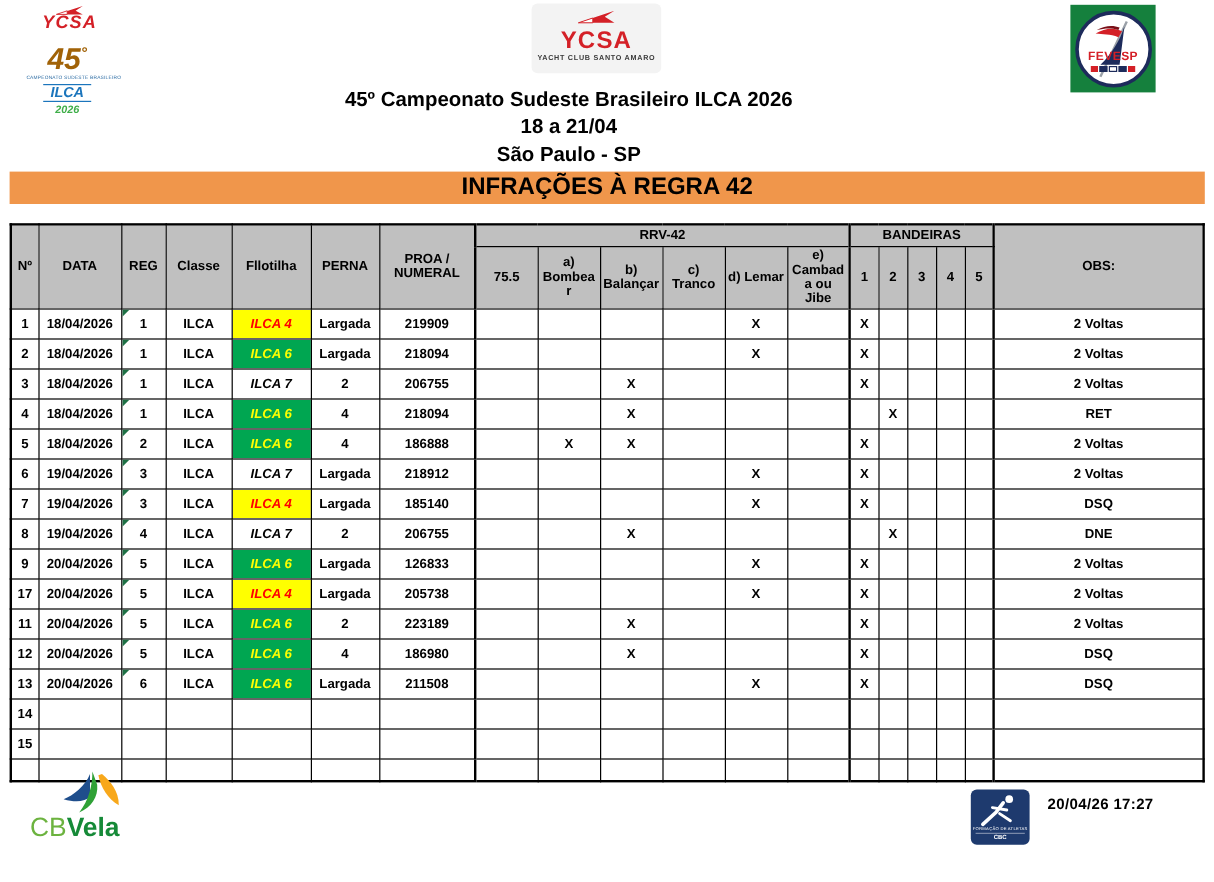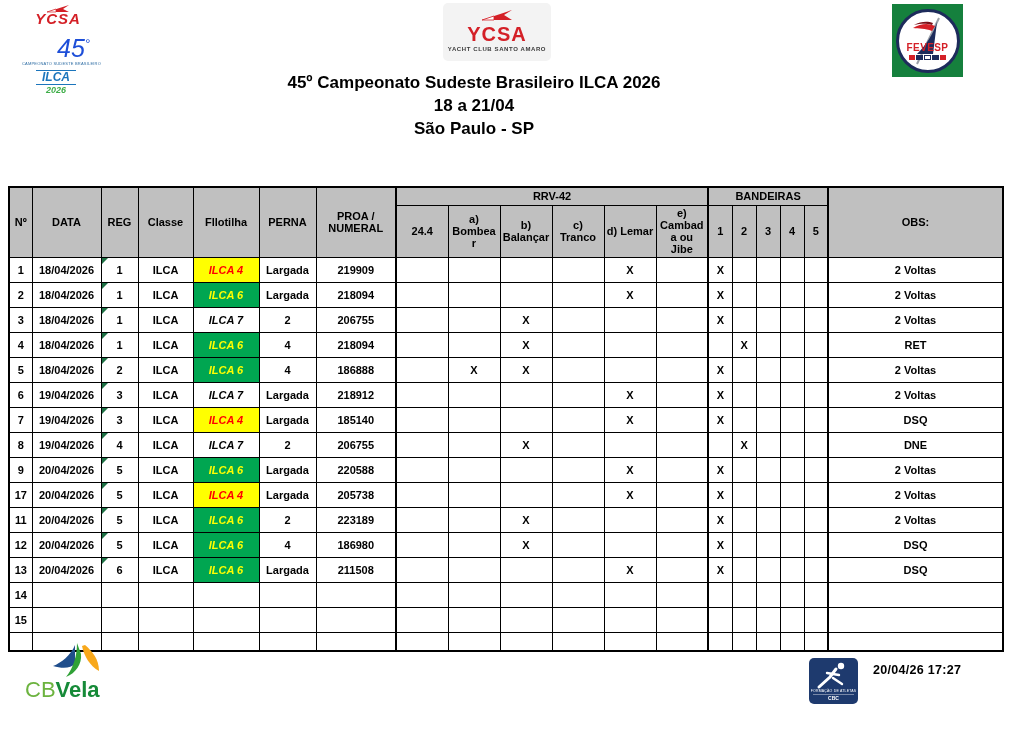--- a/index.html
+++ b/index.html
@@ -6,21 +6,21 @@
   html,body { background:#fff; }
   body { font-family:"Liberation Sans", sans-serif; width:1012px; height:735px; }
   .page { position:relative; width:1012px; height:735px; background:#fff; overflow:hidden; }
 
   
   .ycsa-small { position:absolute; left:28px; top:4px; width:60px; height:28px; text-align:center; }
   .ycsa-small .burgee { display:block; margin:0 auto; }
   .ycsa-small .txt { color:#d42027; font-weight:700; font-style:italic; font-size:15px; letter-spacing:1px; line-height:12px; }
 
   .logo45 { position:absolute; left:22px; top:31px; width:68px; height:62px; text-align:center; background:#fff; }
-  .logo45 .num { color:#1d4ed8; font-weight:400; font-style:italic; font-size:25px; line-height:26px;text-align:right; }
+  .logo45 .num { color:#a16207; font-weight:700; font-style:italic; font-size:25px; line-height:26px; }
   .logo45 .num .deg { font-size:13px; vertical-align:super; }
   .logo45 .cap { color:#2e6da4; font-size:4px; letter-spacing:.2px; line-height:6px; white-space:nowrap; }
   .logo45 .ilca { color:#1b75bc; font-weight:700; font-style:italic; font-size:12px; line-height:13px; border-top:1px solid #1b75bc; border-bottom:1px solid #1b75bc; display:inline-block; padding:0 6px; }
   .logo45 .year { color:#3fae49; font-weight:700; font-style:italic; font-size:9px; line-height:11px; }
 
   .ycsa-center { position:absolute; left:443px; top:3px; width:108px; height:58px; background:#f3f3f3; border-radius:5px; text-align:center; padding-top:4px; }
   .ycsa-center .txt { color:#d42027; font-weight:700; font-size:20px; line-height:18px; letter-spacing:1px; }
   .ycsa-center .sub { color:#3a3a3a; font-size:6px; font-weight:700; letter-spacing:.6px; margin-top:3px; }
 
   .fevesp { position:absolute; left:892px; top:4px; width:71px; height:73px; background:#15803d; display:flex; align-items:center; justify-content:center; }
@@ -111,20 +111,21 @@
       </div>
     </div>
   </div>
 
   <div class="titles">
     <div>45º Campeonato Sudeste Brasileiro ILCA 2026</div>
     <div>18 a 21/04</div>
     <div>São Paulo - SP</div>
   </div>
 
+  <div class="banner">INFRAÇÕES À REGRA 42</div>
 
   <table class="grid">
     <colgroup>
       <col style="width:23px">
         <col style="width:69px">
         <col style="width:37px">
         <col style="width:55px">
       <col style="width:66px">
         <col style="width:57px">
         <col style="width:80px">
@@ -148,21 +149,21 @@
         <th rowspan="2">REG</th>
         <th rowspan="2">Classe</th>
         <th rowspan="2">Fllotilha</th>
         <th rowspan="2">PERNA</th>
         <th rowspan="2" class="wrapcell">PROA / NUMERAL</th>
         <th colspan="6" class="thick-l">RRV-42</th>
         <th colspan="5" class="thick-l">BANDEIRAS</th>
         <th rowspan="2" class="thick-l">OBS:</th>
       </tr>
       <tr class="sub">
-        <th class="thick-l wrapcell">24.4</th>
+        <th class="thick-l wrapcell">75.5</th>
         <th class="wrapcell">a) Bombear</th>
         <th class="wrapcell">b) Balançar</th>
         <th class="wrapcell">c) Tranco</th>
         <th class="wrapcell">d) Lemar</th>
         <th class="wrapcell">e) Cambada ou Jibe</th>
         <th class="thick-l">1</th>
         <th>2</th>
         <th>3</th>
         <th>4</th>
         <th>5</th>
@@ -337,21 +338,21 @@
       <td></td>
       <td class="thick-l">DNE</td>
     </tr>
         <tr>
       <td>9</td>
       <td>20/04/2026</td>
       <td class="c-reg">5<span class="corner"></span></td>
       <td>ILCA</td>
       <td class="f-green">ILCA 6</td>
       <td>Largada</td>
-      <td>220588</td>
+      <td>126833</td>
       <td class="thick-l"></td>
       <td></td>
       <td></td>
       <td></td>
       <td>X</td>
       <td></td>
       <td class="thick-l">X</td>
       <td></td>
       <td></td>
       <td></td>

